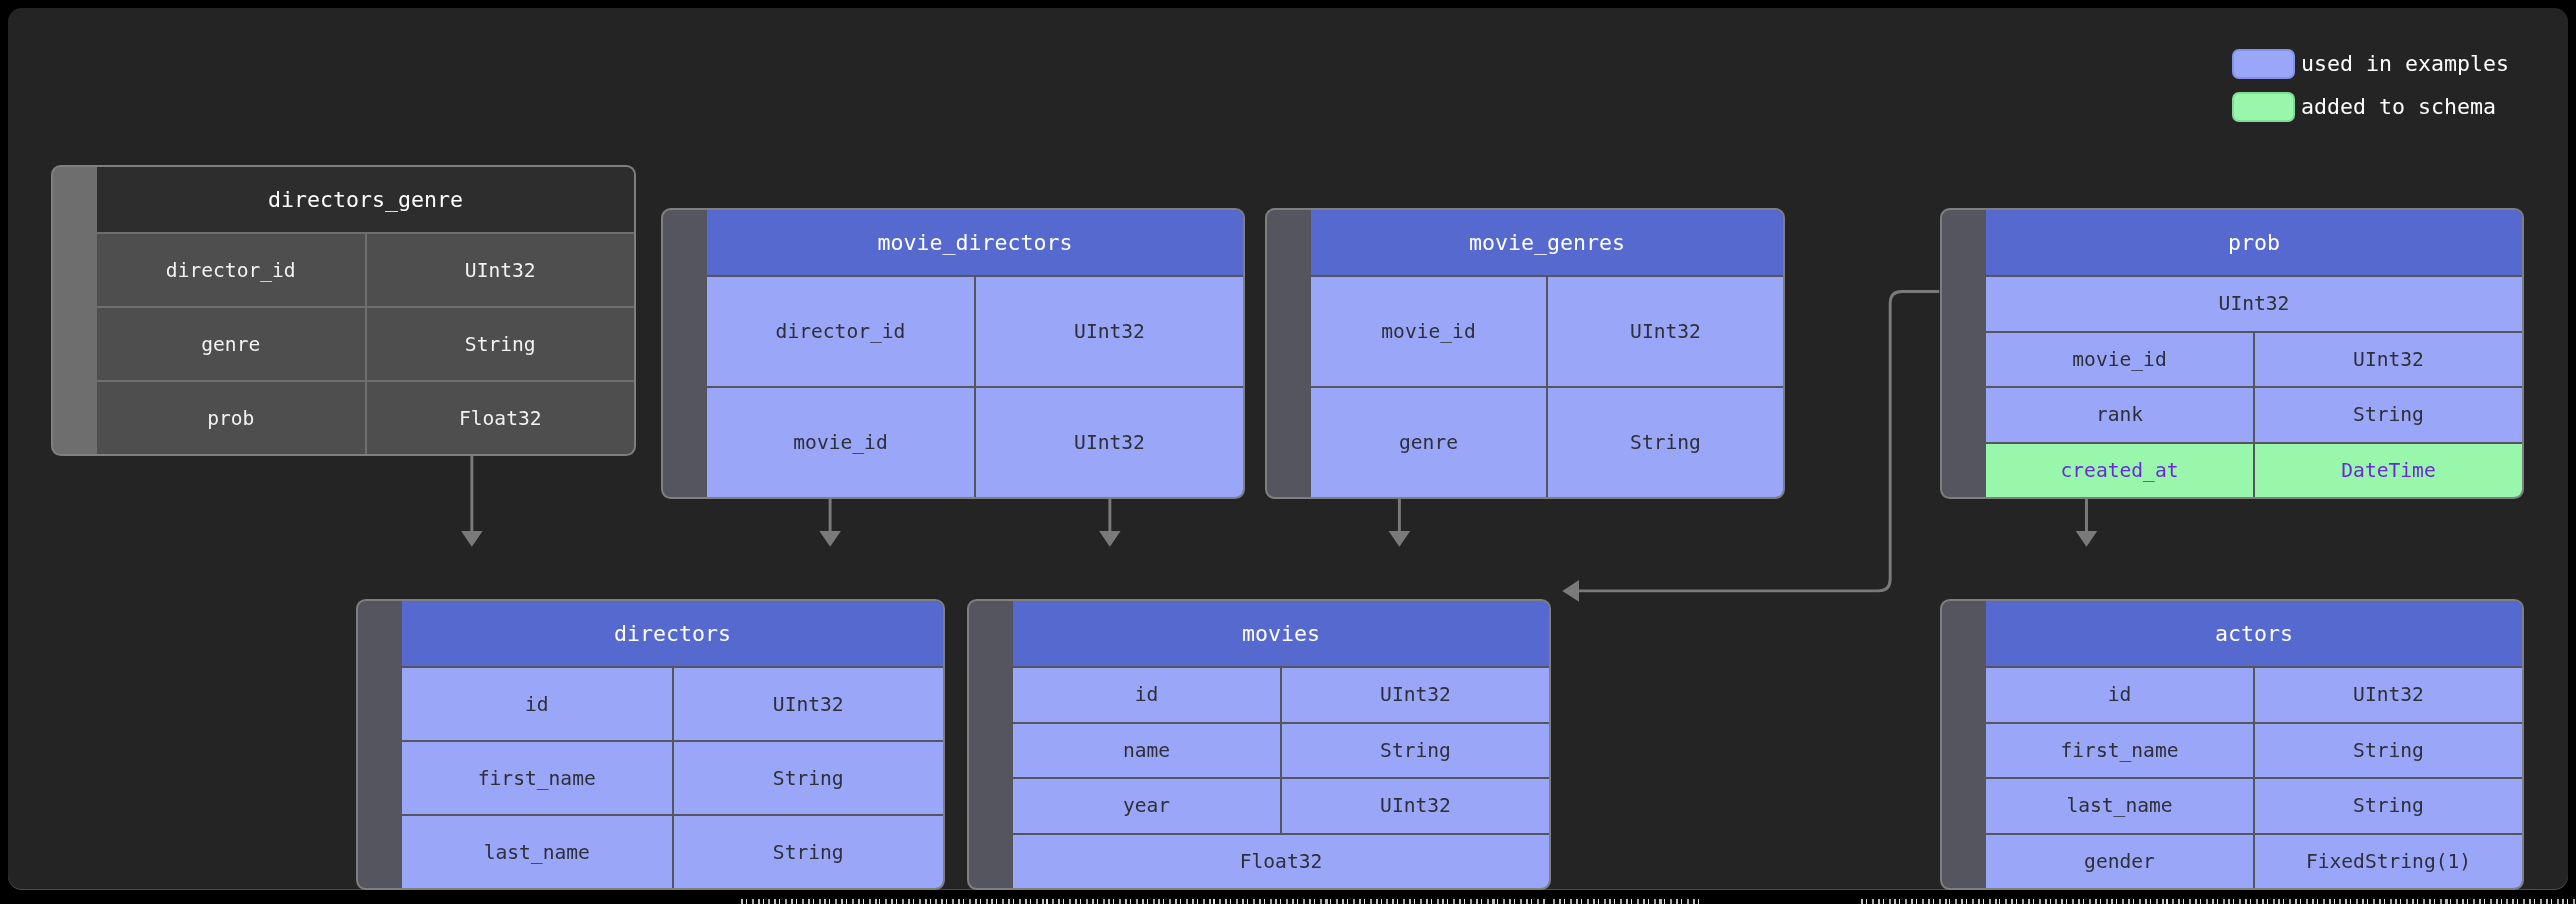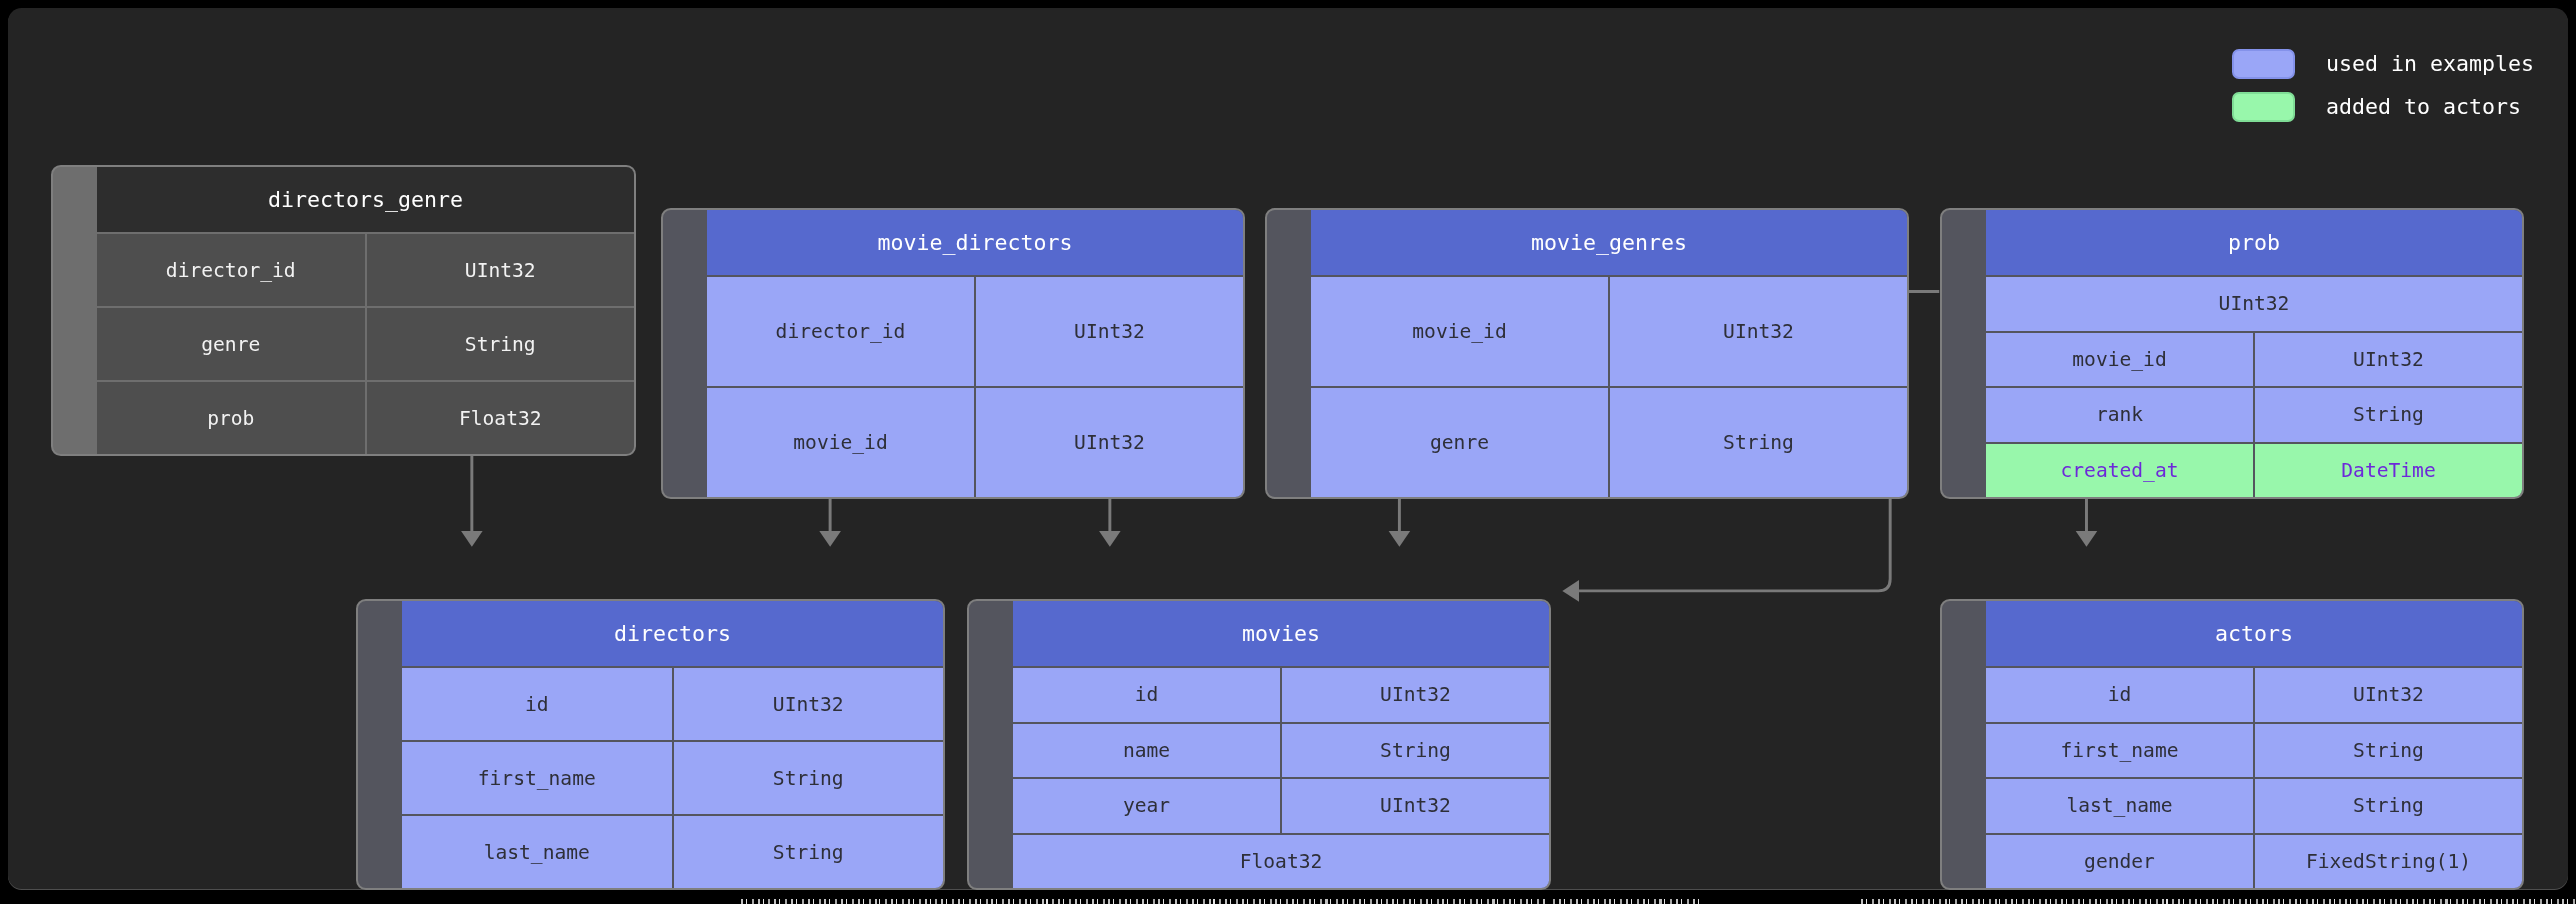--- a/index.html
+++ b/index.html
@@ -37,21 +37,21 @@
   .trow{flex:1;display:flex;gap:2px;}
   .cell{flex:1 1 50%;display:flex;align-items:center;justify-content:center;
     font-size:19.6px;}
   .tbl.blue .cell{background:var(--blue-row);color:var(--cell-text-dark);}
   .tbl.gray .cell{background:var(--gray-row);color:var(--cell-text-light);}
   .tbl .trow.green .cell{background:var(--green-row);color:#6d28d9;}
 
   
   .legend{position:absolute;left:2232px;top:49px;display:flex;
     flex-direction:column;gap:13.7px;}
-  .legend-row{display:flex;align-items:center;gap:31px;height:29.5px;}
+  .legend-row{display:flex;align-items:center;gap:6px;height:29.5px;}
   .swatch{width:63px;height:29.5px;border-radius:6.9px;}
   .swatch.blue{background:var(--blue-row);border:2px solid #8492ea;}
   .swatch.green{background:var(--green-row);border:2px solid #7fdd96;}
   .legend-label{color:#fff;font-size:21.6px;white-space:nowrap;}
 
   
   .noise{position:absolute;bottom:0;height:4.9px;opacity:.9;
     background:repeating-linear-gradient(90deg,#d8d8d8 0 2px,transparent 2px 4.9px,
       #ffffff 4.9px 5.9px,transparent 5.9px 10.8px,#bdbdbd 10.8px 12.8px,transparent 12.8px 16.7px);}
 </style>
@@ -80,21 +80,21 @@
     </g>
   </svg>
 
   <div class="legend">
     <div class="legend-row">
       <div class="swatch blue"></div>
       <span class="legend-label">used in examples</span>
     </div>
     <div class="legend-row">
       <div class="swatch green"></div>
-      <span class="legend-label">added to actors</span>
+      <span class="legend-label">added to schema</span>
     </div>
   </div>
 
   <div class="tbl gray" style="left:51px;top:165px;width:585px;height:291px">
     <div class="thead">directors_genre</div>
     <div class="tbody">
       <div class="trow">
         <div class="cell">director_id</div>
         <div class="cell">UInt32</div>
       </div>
@@ -116,21 +116,21 @@
         <div class="cell">director_id</div>
         <div class="cell">UInt32</div>
       </div>
       <div class="trow">
         <div class="cell">movie_id</div>
         <div class="cell">UInt32</div>
       </div>
     </div>
   </div>
 
-  <div class="tbl blue" style="left:1265px;top:165px;width:644px;height:291px">
+  <div class="tbl blue" style="left:1265px;top:165px;width:520px;height:291px">
     <div class="thead">movie_genres</div>
     <div class="tbody">
       <div class="trow">
         <div class="cell">movie_id</div>
         <div class="cell">UInt32</div>
       </div>
       <div class="trow">
         <div class="cell">genre</div>
         <div class="cell">String</div>
       </div>

